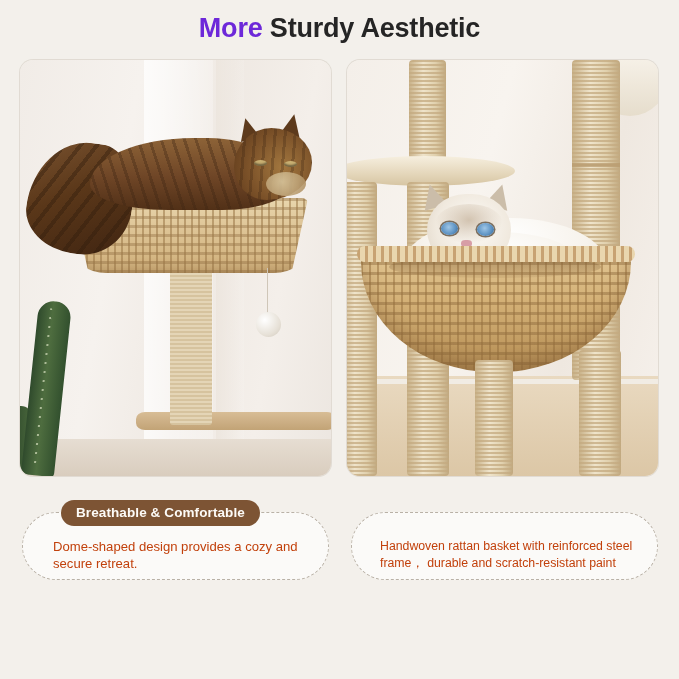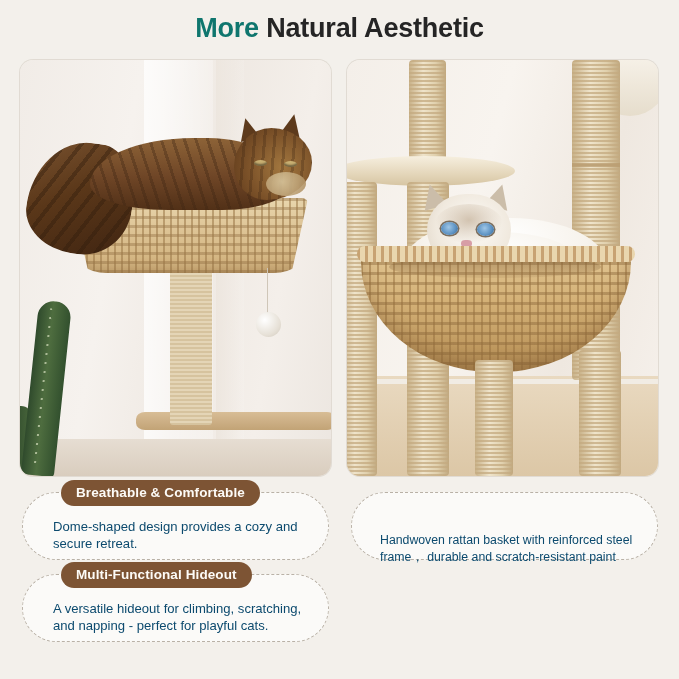--- a/index.html
+++ b/index.html
@@ -18,21 +18,21 @@
     align-items:center;
     justify-content:center;
     letter-spacing:-0.2px;
   }
   .title{
     font-size:27px;
     font-weight:bold;
     color:#252525;
     white-space:nowrap;
   }
-  .title .accent{ color:#0f766e; }
+  .title .accent{ color:#6d28d9; }
 
   
   .photos{
     position:absolute;
     left:20px; top:60px;
     width:639px; height:416px;
     display:flex;
     gap:16px;
   }
   .photo{
@@ -277,21 +277,21 @@
   }
   .cat-r .mouth{
     position:absolute; left:72px; top:68px; width:24px; height:10px;
     border-bottom:2px solid rgba(120,104,86,.45);
     border-radius:0 0 50% 50%;
   }
 
   
   .cards{
     position:absolute;
-    left:22px; top:492px;
+    left:22px; top:512px;
     width:636px;
     display:grid;
     grid-template-columns:1fr 1fr;
     column-gap:22px;
     row-gap:14px;
   }
   .card{
     position:relative;
     height:68px;
     border:1.3px dashed #b9b1a6;
@@ -308,29 +308,29 @@
     letter-spacing:.1px;
     padding:5px 15px 6px;
     border-radius:14px;
     white-space:nowrap;
   }
   .card-body{
     position:absolute;
     left:30px; right:26px; top:25px;
     font-size:13.1px;
     line-height:17px;
-    color:#0c4a6e;
-  }
-  .card.dense .card-body{ font-size:12.3px; left:28px; right:22px;margin-top:14px; }
+    color:#c2410c;
+  }
+  .card.dense .card-body{ font-size:12.3px; left:28px; right:22px; }
 </style>
 </head>
 <body>
 
 <div class="title-bar">
-  <div class="title"><span class="accent">More</span> <span>Natural Aesthetic</span></div>
+  <div class="title"><span class="accent">More</span> <span>Sturdy Aesthetic</span></div>
 </div>
 
 <div class="photos">
 
   <div class="photo ph-left">
     <div class="wall-panel"></div>
     <div class="wall-panel2"></div>
     <div class="floor-l"></div>
 
     <div class="shelf-l"></div>
@@ -398,18 +398,14 @@
 
   <div class="card">
     <div class="badge">Breathable &amp; Comfortable</div>
     <div class="card-body">Dome-shaped design provides a cozy and secure retreat.</div>
   </div>
 
   <div class="card dense">
     <div class="card-body">Handwoven rattan basket with reinforced steel frame， durable and scratch-resistant paint</div>
   </div>
 
-  <div class="card">
-    <div class="badge">Multi-Functional Hideout</div>
-    <div class="card-body">A versatile hideout for climbing, scratching, and napping - perfect for playful cats.</div>
-  </div>
 
 </div>
 
 </body></html>

